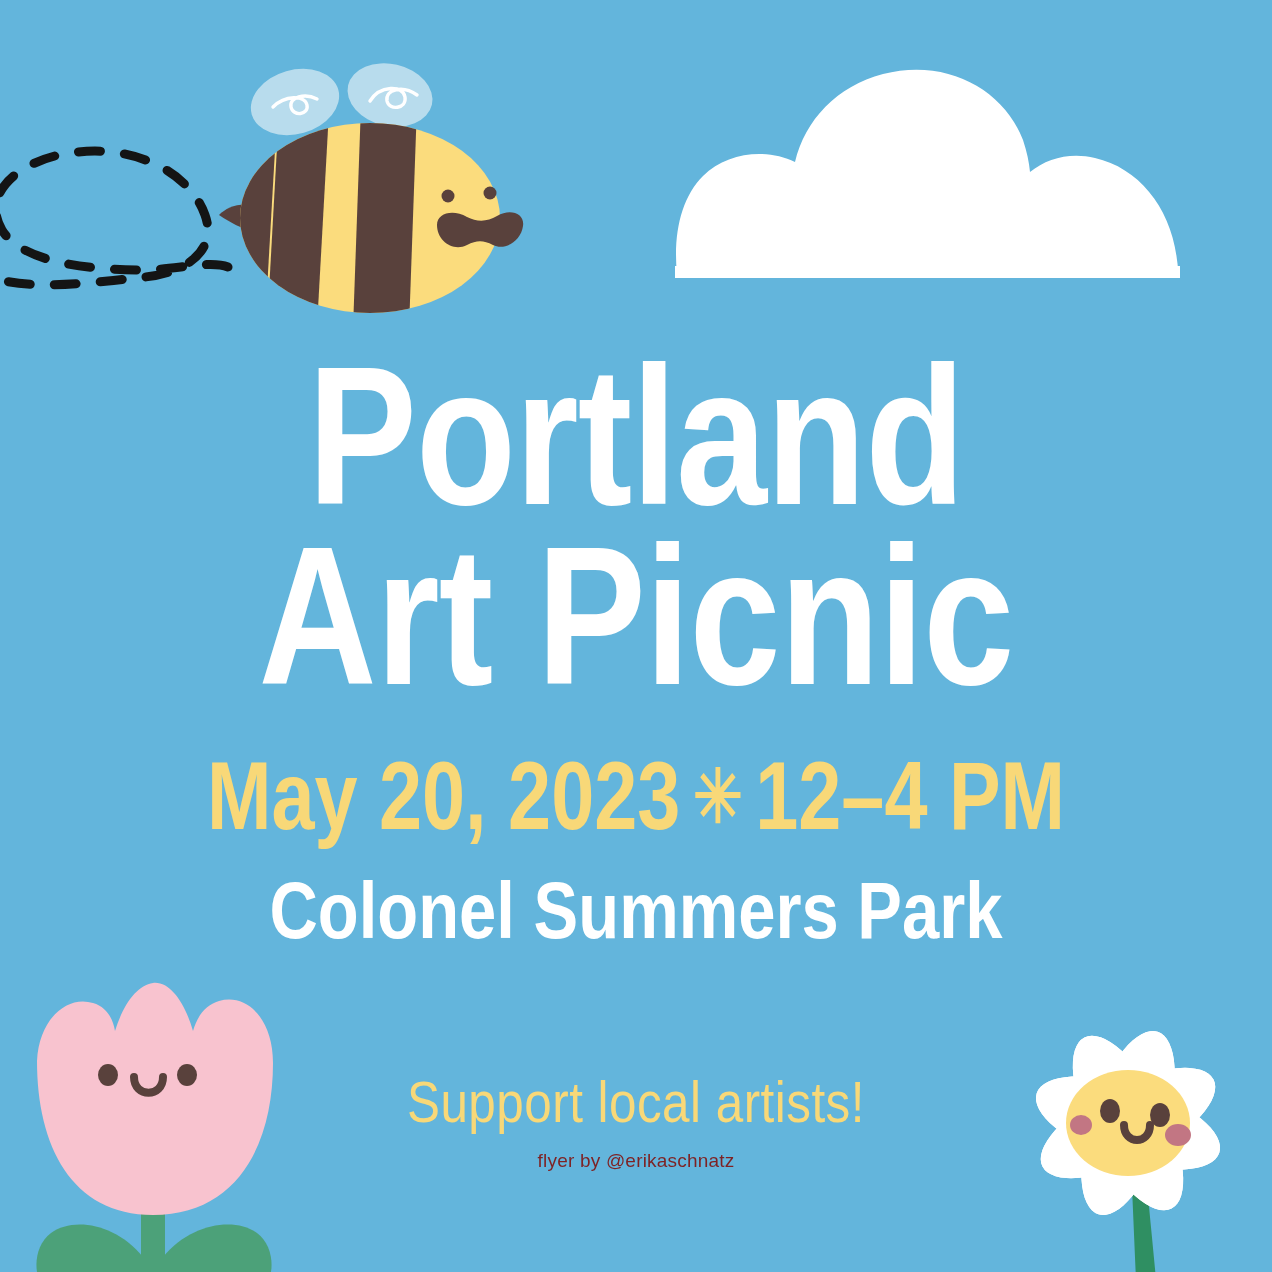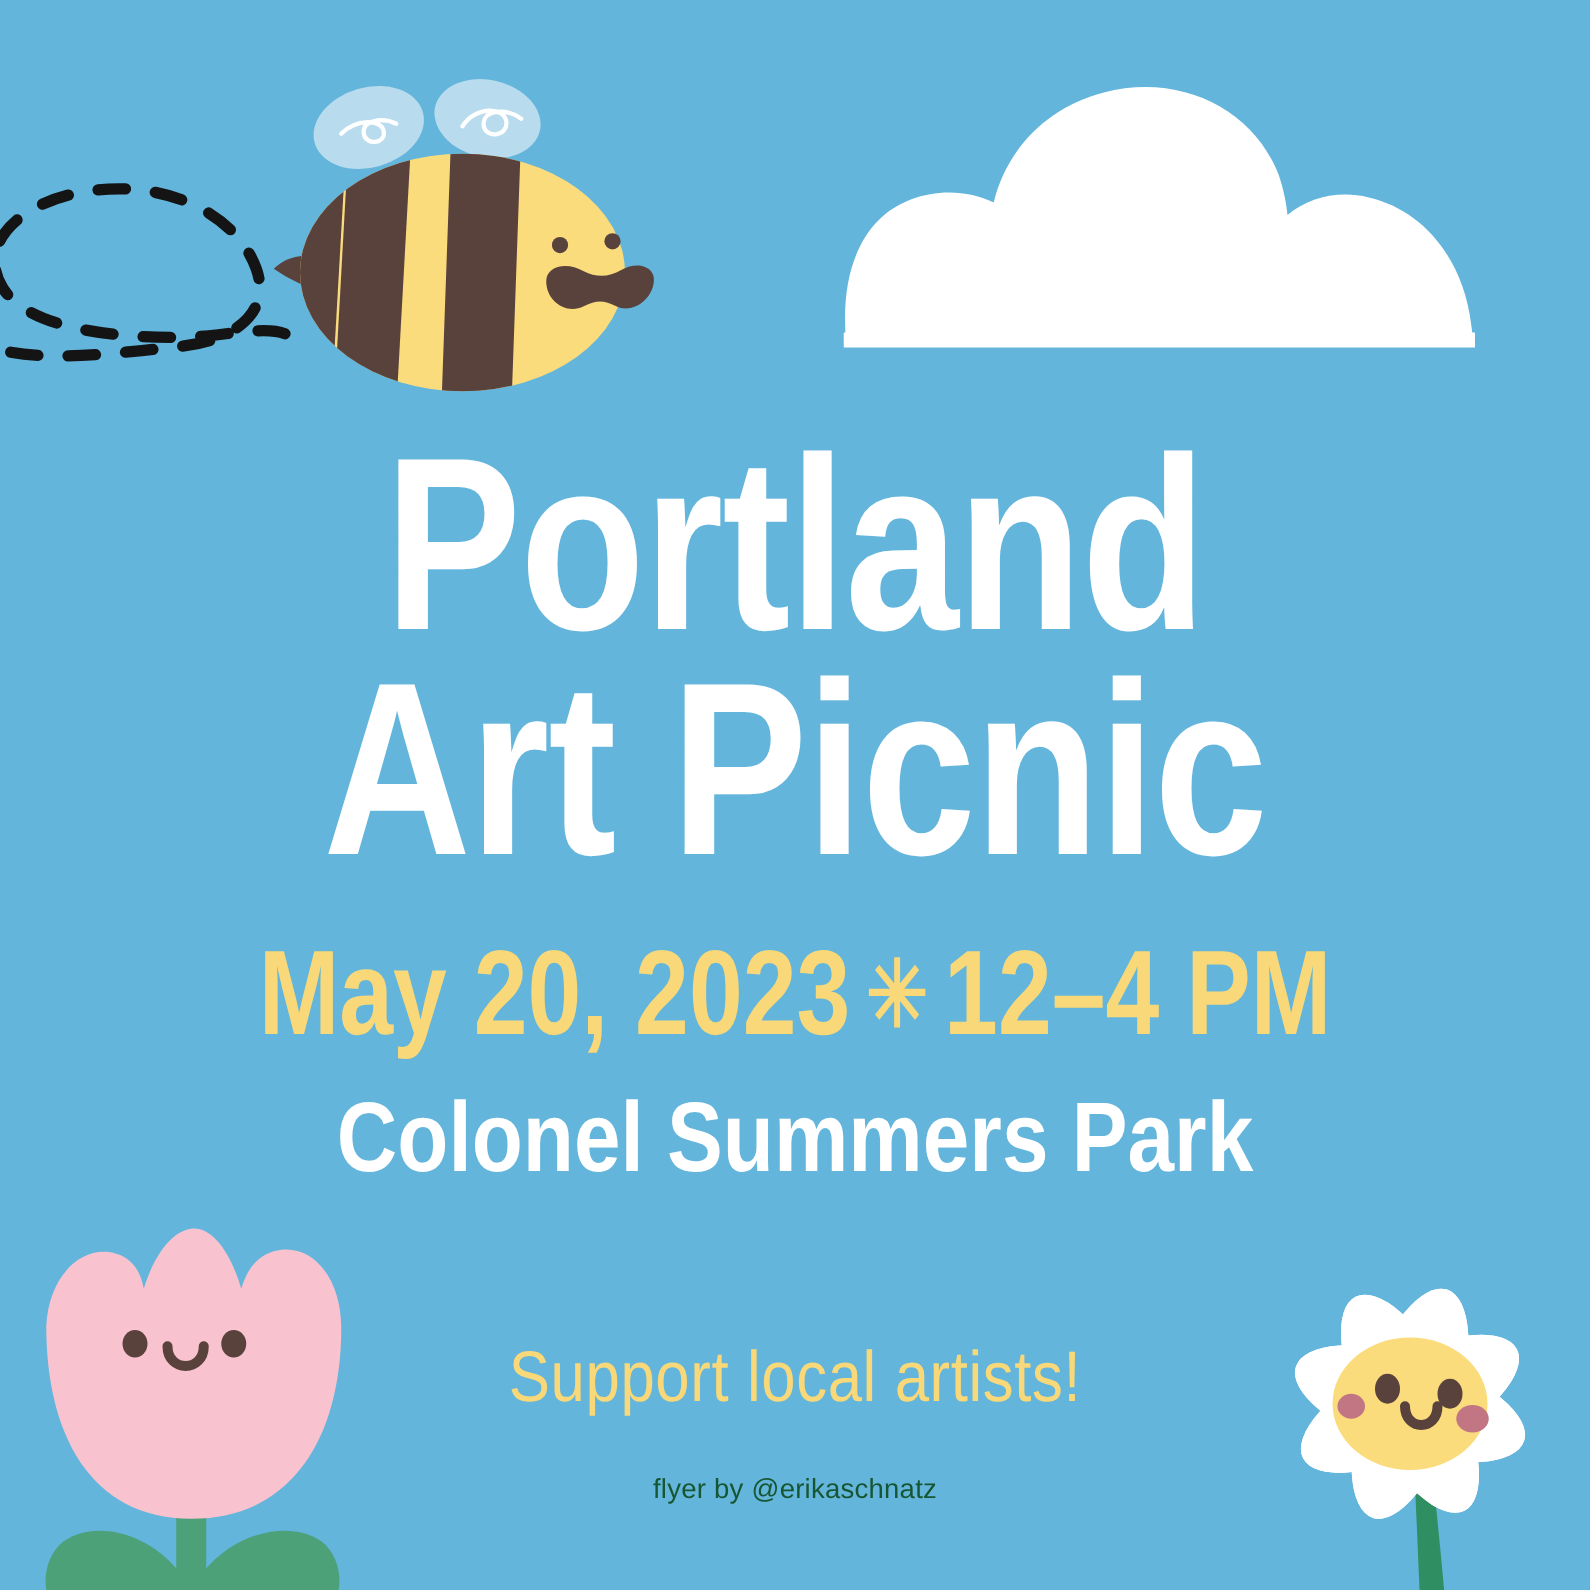--- a/index.html
+++ b/index.html
@@ -107,25 +107,25 @@
     font-weight: 400;
     line-height: 1;
     letter-spacing: 0.5px;
     transform: scaleX(0.95) scaleY(1.1);
     transform-origin: center center;
     white-space: nowrap;
   }
 
   #credit {
     position: absolute;
-    top: 1180px;
-    left: 0;
-    width: 1272px;
-    color: #14532d;
-    font-size: 22px;
+    top: 1151px;
+    left: 0;
+    width: 1272px;
+    color: #7f1d1d;
+    font-size: 19px;
     font-weight: 400;
     line-height: 1;
     letter-spacing: 0.2px;
     opacity: 0.96;
   }
 </style>
 </head>
 <body>
 
 <div id="flyer">

